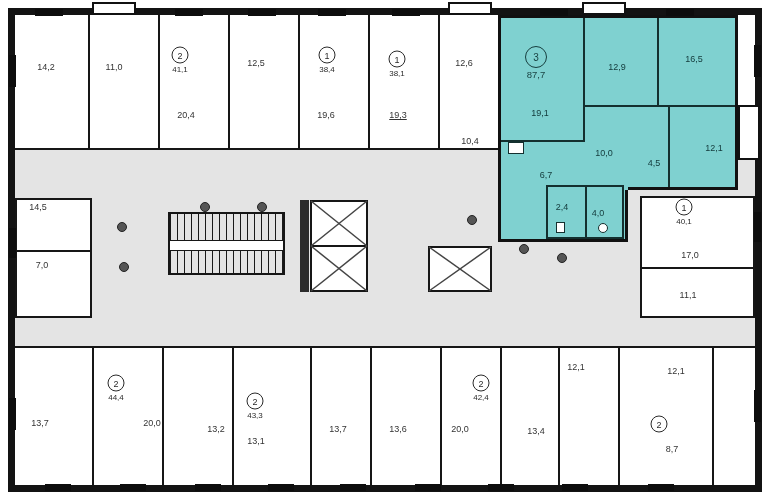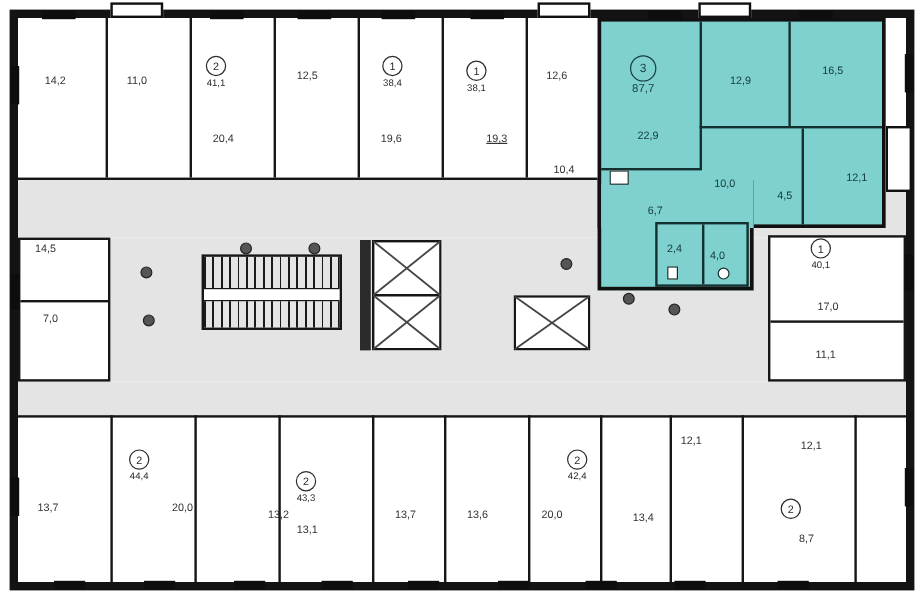--- a/index.html
+++ b/index.html
@@ -169,45 +169,45 @@
   <div class="abs vent" style="left:467px;top:215px"></div>
   <div class="abs vent" style="left:519px;top:244px"></div>
   <div class="abs vent" style="left:557px;top:253px"></div>
 
   <div class="apt-badge">
     <span class="apt-circle">3</span>
     <span class="apt-area">87,7</span>
   </div>
 
   <div id="label-layer">
-      <span class="lbl hl" style="left: 540px; top: 113px;">22,9</span>
+      <span class="lbl hl" style="left: 540px; top: 113px;">19,1</span>
       <span class="lbl hl" style="left: 617px; top: 67px;">12,9</span>
       <span class="lbl hl" style="left: 694px; top: 59px;">16,5</span>
       <span class="lbl hl" style="left: 604px; top: 153px;">10,0</span>
       <span class="lbl hl" style="left: 654px; top: 163px;">4,5</span>
       <span class="lbl hl" style="left: 714px; top: 148px;">12,1</span>
       <span class="lbl hl" style="left: 546px; top: 175px;">6,7</span>
       <span class="lbl hl" style="left: 562px; top: 207px;">2,4</span>
       <span class="lbl hl" style="left: 598px; top: 213px;">4,0</span>
       <span class="lbl" style="left: 46px; top: 67px;">14,2</span>
       <span class="lbl" style="left: 114px; top: 67px;">11,0</span>
       <span class="lbl" style="left: 256px; top: 63px;">12,5</span>
       <span class="lbl" style="left: 464px; top: 63px;">12,6</span>
       <span class="lbl" style="left: 186px; top: 115px;">20,4</span>
       <span class="lbl" style="left: 326px; top: 115px;">19,6</span>
-      <span class="lbl" style="left: 414px; top: 115px; text-decoration: underline;">19,3</span>
+      <span class="lbl" style="left: 398px; top: 115px; text-decoration: underline;">19,3</span>
       <span class="lbl" style="left: 470px; top: 141px;">10,4</span>
       <span class="lbl" style="left: 38px; top: 207px;">14,5</span>
       <span class="lbl" style="left: 42px; top: 265px;">7,0</span>
       <span class="lbl" style="left: 690px; top: 255px;">17,0</span>
       <span class="lbl" style="left: 688px; top: 295px;">11,1</span>
       <span class="lbl" style="left: 676px; top: 371px;">12,1</span>
       <span class="lbl" style="left: 40px; top: 423px;">13,7</span>
       <span class="lbl" style="left: 152px; top: 423px;">20,0</span>
-      <span class="lbl" style="left: 232px; top: 429px;">13,2</span>
+      <span class="lbl" style="left: 216px; top: 429px;">13,2</span>
       <span class="lbl" style="left: 256px; top: 441px;">13,1</span>
       <span class="lbl" style="left: 338px; top: 429px;">13,7</span>
       <span class="lbl" style="left: 398px; top: 429px; text-align: right;">13,6</span>
       <span class="lbl" style="left: 460px; top: 429px;">20,0</span>
       <span class="lbl" style="left: 536px; top: 431px;">13,4</span>
       <span class="lbl" style="left: 576px; top: 367px;">12,1</span>
       <span class="lbl" style="left: 672px; top: 449px;">8,7</span>
       <div class="unit" style="left: 180px; top: 60px;">
         <span class="unit-circle">2</span>
         <span class="unit-area">41,1</span>

